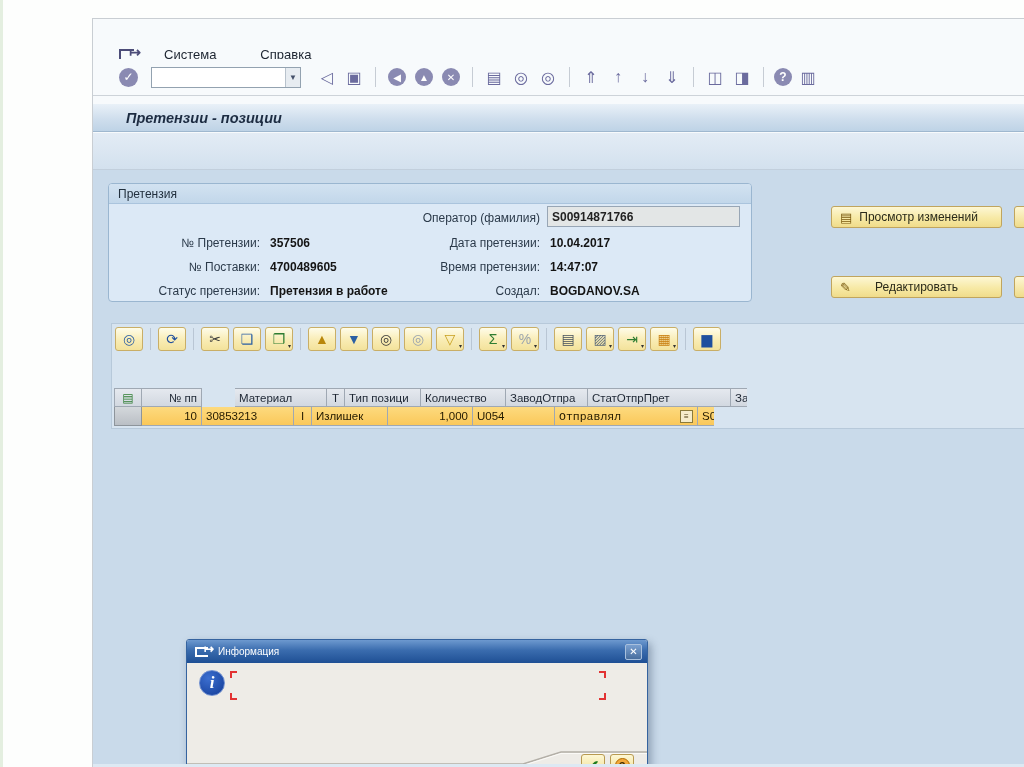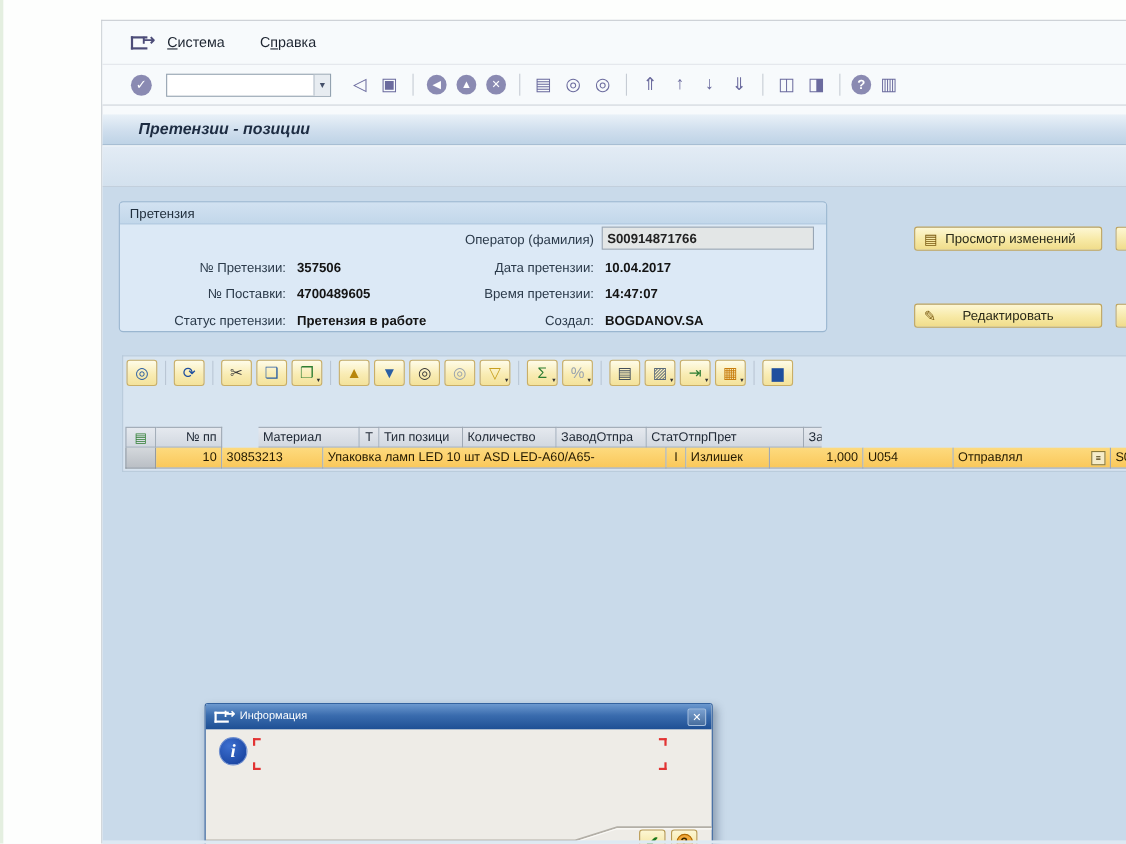--- a/index.html
+++ b/index.html
@@ -5,22 +5,22 @@
   * { margin:0; padding:0; box-sizing:border-box; }
   html,body { width:1024px; height:767px; background:#fff; font-family:"Liberation Sans", sans-serif; overflow:hidden; }
   .page { position:relative; width:1024px; height:767px; background:#fdfefd; }
   .page-left-tint { position:absolute; left:0; top:0; width:3px; height:767px; background:#e4efe0; }
 
   
   .sapwin { position:absolute; left:92px; top:18px; width:932px; height:749px; background:#f7fafc;
             border-left:1px solid #c9ced3; border-top:1px solid #c9ced3; overflow:hidden; }
 
   
-  .menubar { position:absolute; left:0; top:0; width:100%; height:40px; background:#f7fafc;
-             border-bottom:1px solid #dfe4e9; display:flex; align-items:center; padding-left:26px; }
+  .menubar { position:absolute; left:0; top:16px; width:100%; height:40px; background:#f7fafc;
+             border-bottom:1px solid #dfe4e9; display:flex; align-items:center; padding-left:26px;gap:12px; }
   .exit-ic { position:relative; width:15px; height:12px; border:2px solid #4c4c78; border-right:none; margin-right:18px; }
   .exit-ic::after { content:"↦"; position:absolute; right:-7px; top:-7px; font-size:14px; color:#4c4c78; font-weight:bold; }
   .mi { font-size:13px; color:#1c2430; margin-right:32px; cursor:default; }
   .mi u { text-decoration:underline; }
 
   
   .stdbar { position:absolute; left:0; top:40px; width:100%; height:37px; background:#f7fafc;
             border-bottom:1px solid #cdd3d9; display:flex; align-items:center; padding-left:26px; gap:5px; }
   .enter-ic { width:19px; height:19px; border-radius:50%; background:#8a8ab2; color:#fff; font-size:12px;
               display:flex; align-items:center; justify-content:center; margin-right:8px; }
@@ -283,26 +283,25 @@
             <div class="gc" style="width:76px;">Тип позици</div>
             <div class="gc" style="width:85px;">Количество</div>
             <div class="gc" style="width:82px;">ЗаводОтпра</div>
             <div class="gc" style="width:143px;">СтатОтпрПрет</div>
             <div class="gc" style="width:16px; border-right:none;">За</div>
           </div>
           <div class="grow gdata">
             <div class="gc sel" style="width:28px;"></div>
             <div class="gc num" style="width:60px;">10</div>
             <div class="gc" style="width:92px;">30853213</div>
-            <div class="gc" style="width:312px;">Упаковка ламп LED 10 шт ASD LED-A60/A65-</div>
             <div class="gc" style="width:18px; justify-content:center;">I</div>
             <div class="gc" style="width:76px;">Излишек</div>
             <div class="gc num" style="width:85px;">1,000</div>
             <div class="gc" style="width:82px;">U054</div>
-            <div class="gc" style="width:143px;">
+            <div class="gc" style="width:143px;font-family:Liberation Mono, monospace;">
                 <span>Отправлял</span>
                 <span class="mini-doc">≡</span>
               </div>
             <div class="gc" style="width:16px; border-right:none;">S0</div>
           </div>
         </div>
       </div>
 
       <div class="dlg">
         <div class="dlg-tb">

